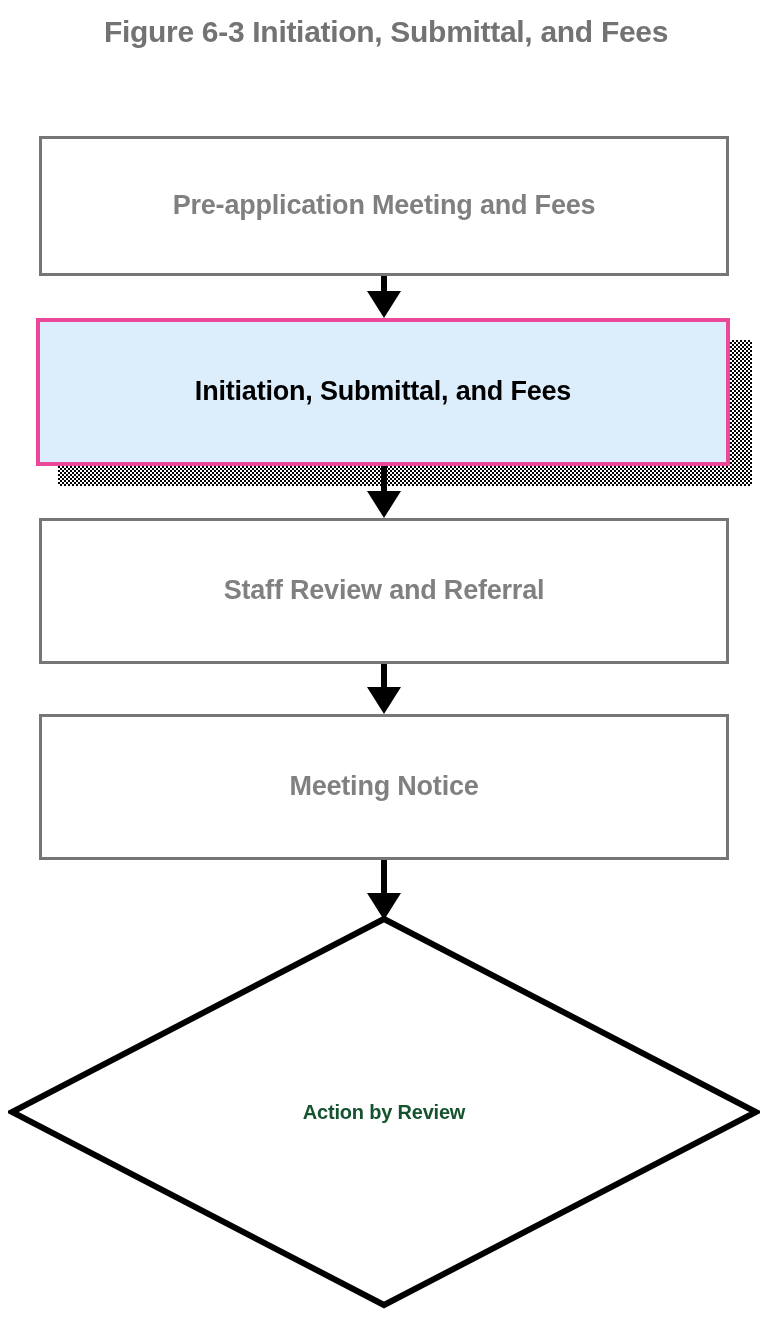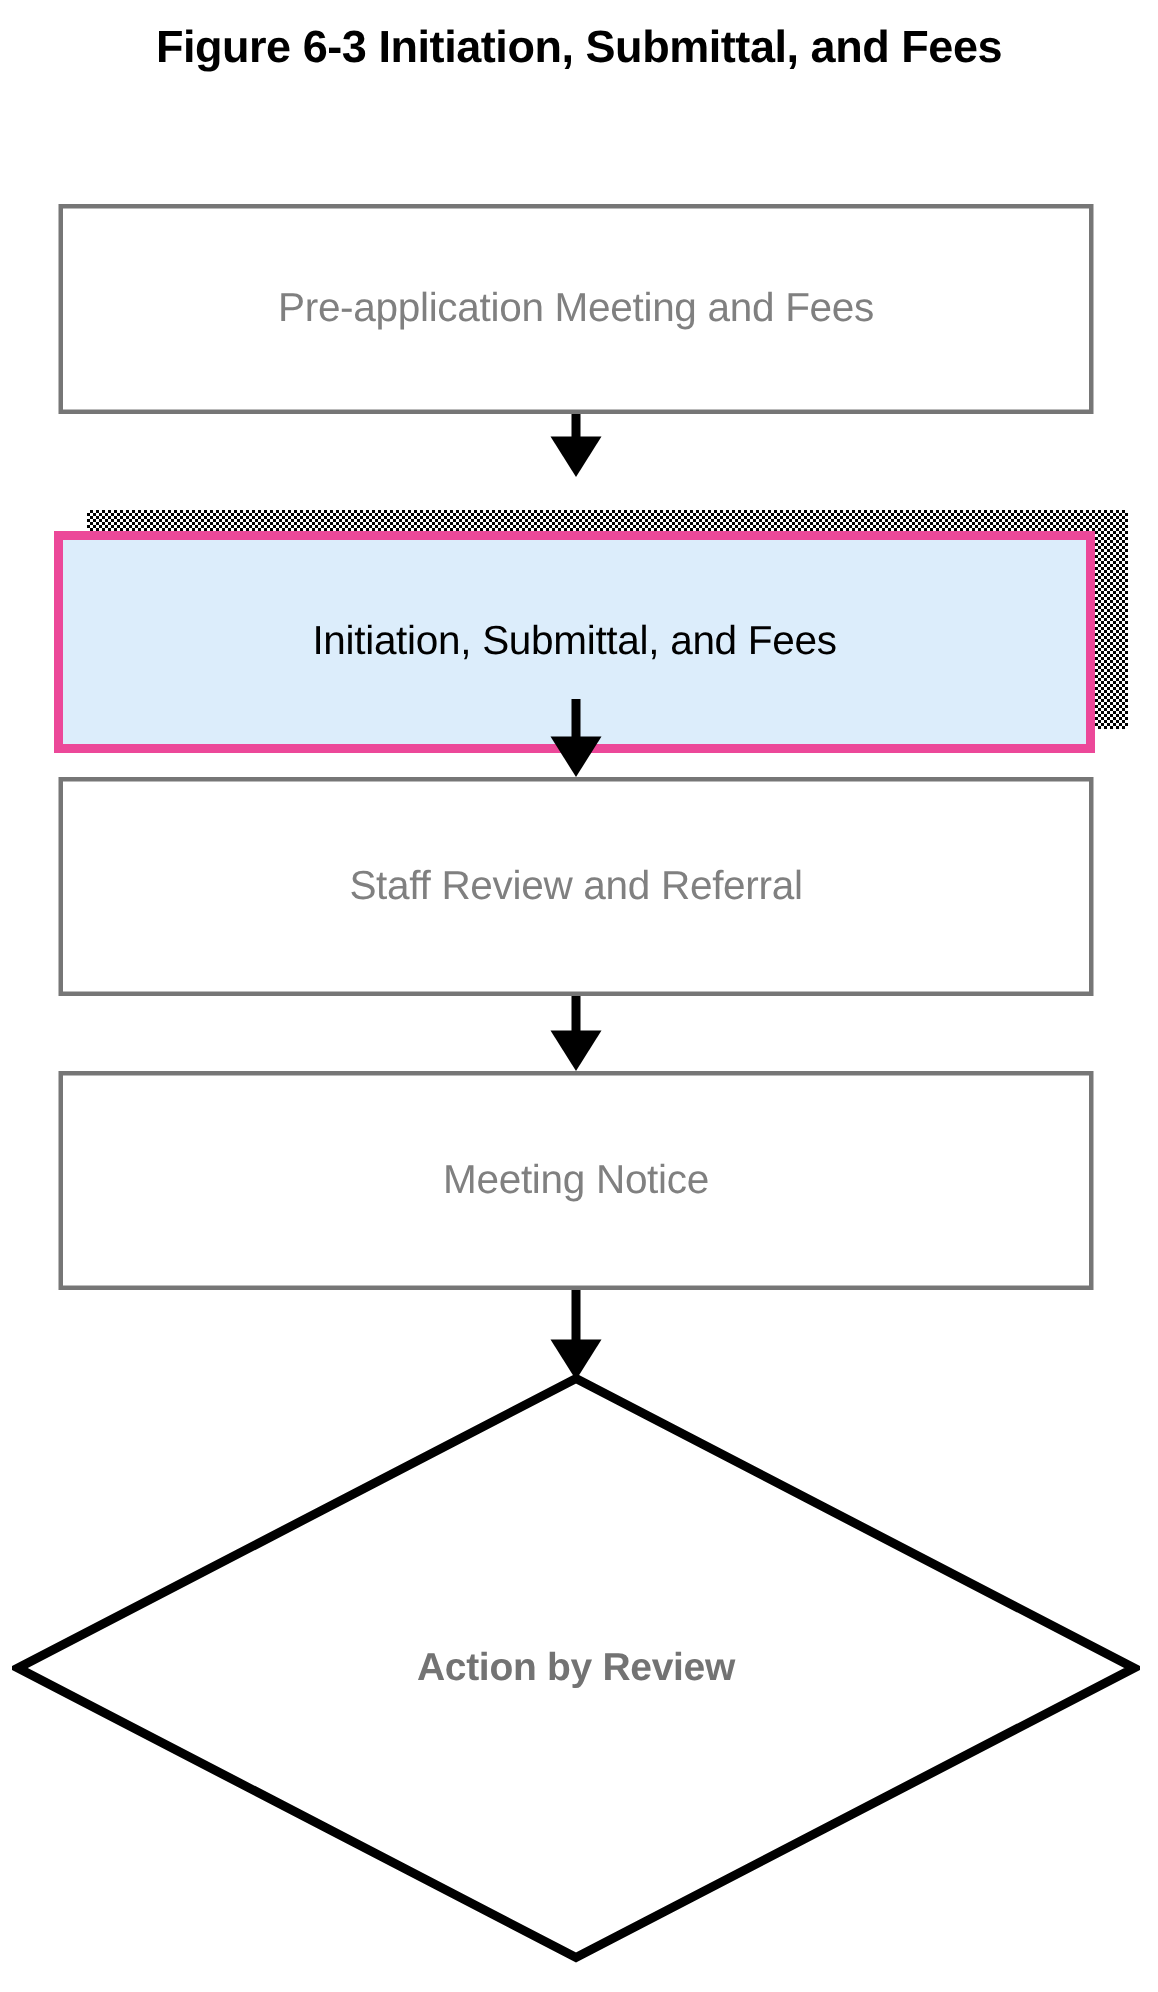--- a/index.html
+++ b/index.html
@@ -21,57 +21,56 @@
   
   #figure-title {
     position: absolute;
     left: 0;
     top: 14px;
     width: 772px;
     text-align: center;
     font-size: 30px;
     font-weight: bold;
     letter-spacing: -0.3px;
-    color: #000000;
+    color: #737373;
     white-space: nowrap;
     line-height: 36px;
   }
 
   
   .node-box {
     position: absolute;
     box-sizing: border-box;
     display: flex;
     align-items: center;
     justify-content: center;
     background: #ffffff;
   }
   .node-box .node-label {
     font-size: 27px;
-    font-weight: normal;
+    font-weight: bold;
     line-height: 1.15;
     text-align: center;
     letter-spacing: -0.2px;
     white-space: nowrap;
   }
 
   
   .node-plain {
     border: 3px solid #767676;
   }
   .node-plain .node-label {
     color: #808080;
   }
 
   
   .node-current {
-    border: 6px solid #ec4899;
+    border: 4px solid #ec4899;
     background: #dcedfb;
     z-index: 3;
-    margin-top: 36px;
   }
   .node-current .node-label {
     color: #000000;
   }
 
   
   .node-shadow {
     position: absolute;
     z-index: 1;
     background-color: #ffffff;
@@ -121,23 +120,23 @@
     top: 0;
     width: 100%;
     height: 100%;
     display: flex;
     flex-direction: column;
     align-items: center;
     justify-content: center;
     pointer-events: none;
   }
   #decision-label .dl-line {
-    font-size: 26px;
+    font-size: 20px;
     font-weight: bold;
-    color: #737373;
+    color: #14532d;
     line-height: 1.22;
     text-align: center;
     letter-spacing: -0.2px;
     white-space: nowrap;
   }
 </style>
 </head>
 <body>
 
 <div id="canvas">

